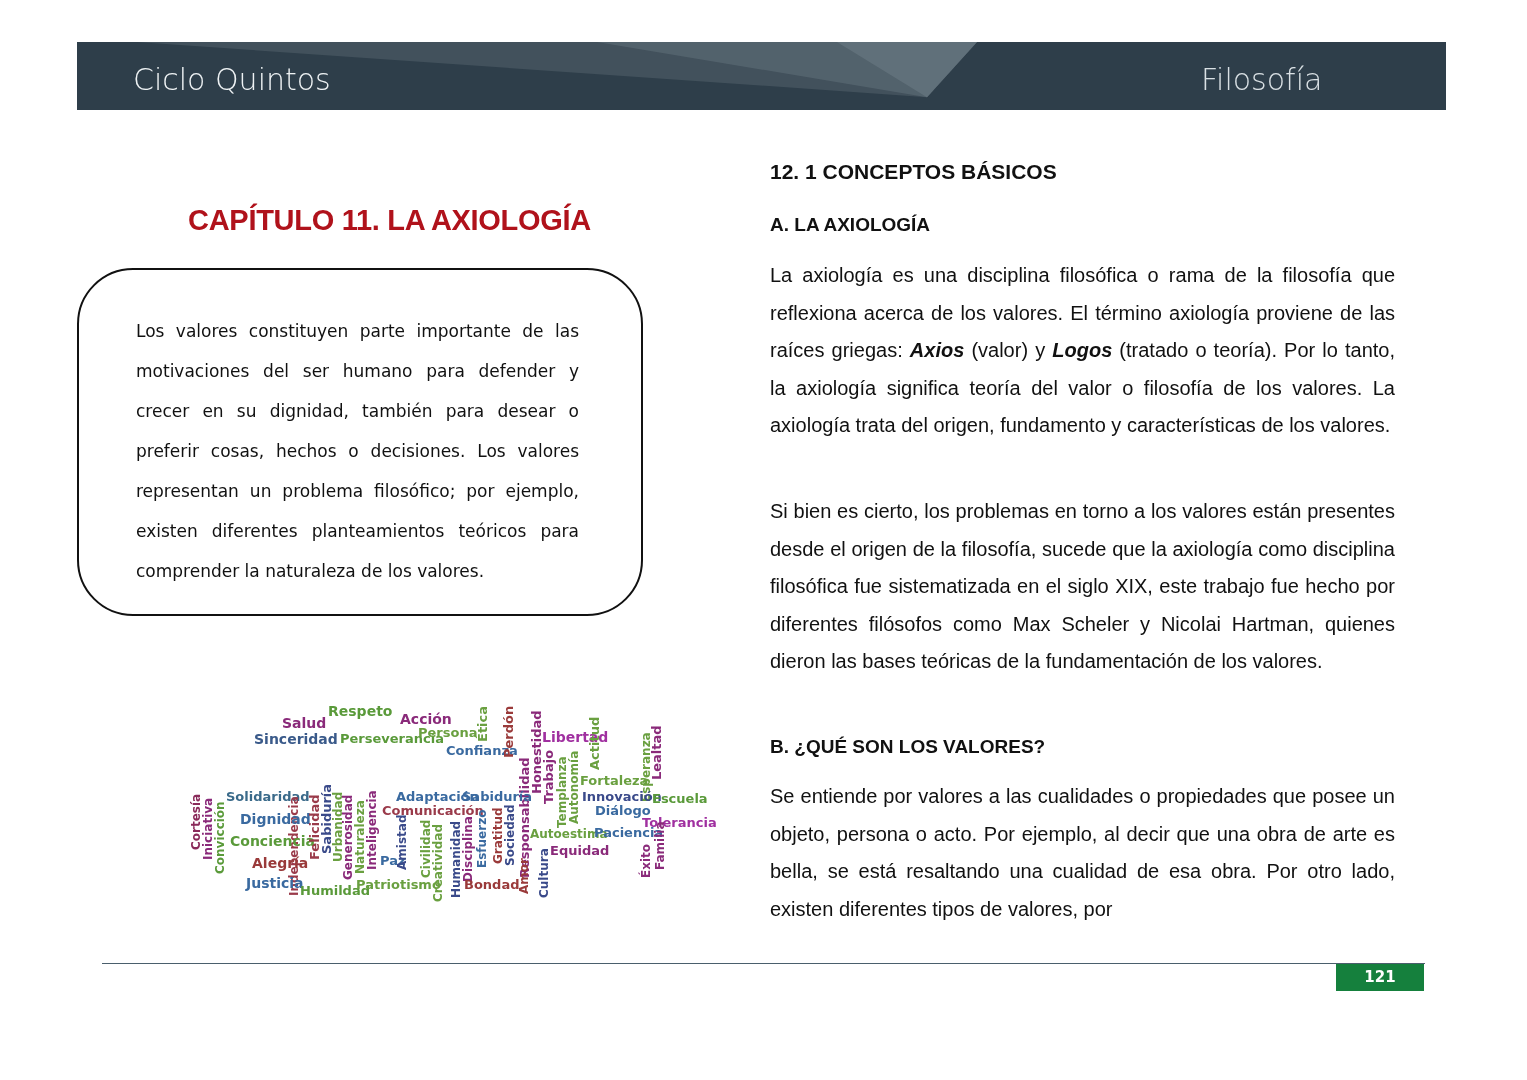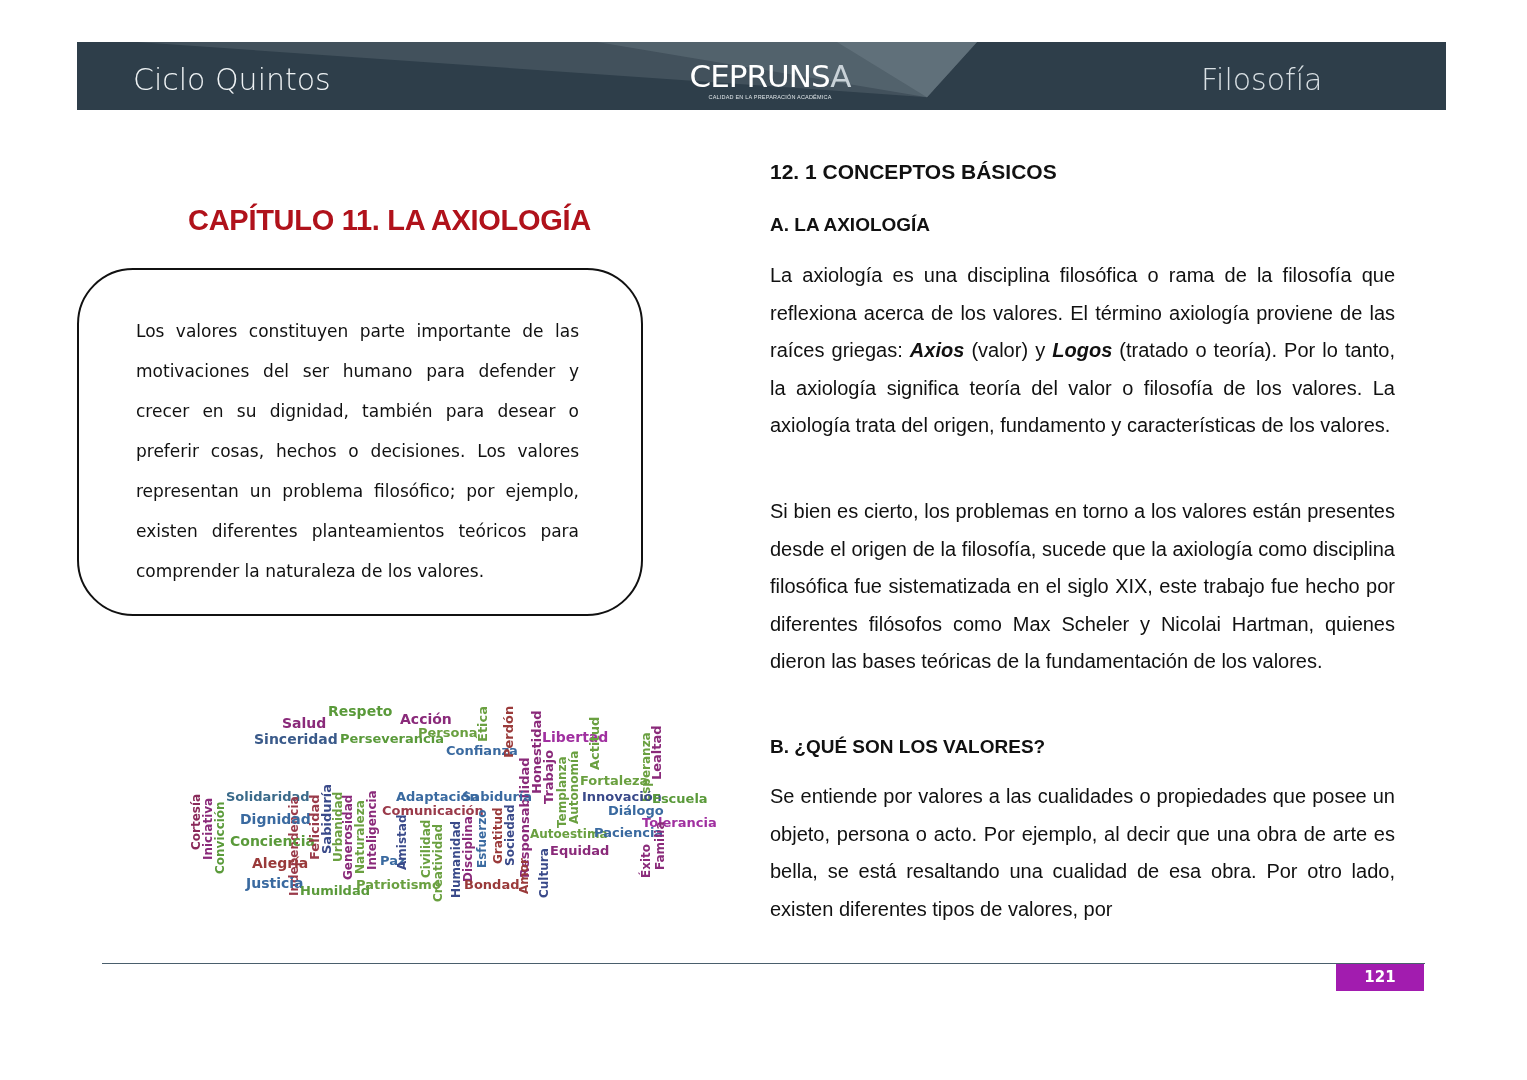--- a/index.html
+++ b/index.html
@@ -25,36 +25,32 @@
   .h1 { position: absolute; left: 770px; top: 160px; font-weight: bold; font-size: 21px; color: #111; }
   .h2 { position: absolute; left: 770px; top: 214px; font-weight: bold; font-size: 19px; color: #111; }
   .h3 { position: absolute; left: 770px; top: 736px; font-weight: bold; font-size: 19px; color: #111; }
   .para { position: absolute; left: 770px; width: 625px; font-size: 20px; line-height: 37.5px; text-align: justify; color: #111; margin: 0; }
   .p1 { top: 257px; }
   .p2 { top: 493px; }
   .p3 { top: 778px; }
   .para b i, .para i b { font-weight: bold; font-style: italic; }
 
   .footer-line { position: absolute; left: 102px; top: 963px; width: 1323px; height: 1px; background: #4a5f6c; }
-  .page-num { position: absolute; left: 1336px; top: 964px; width: 88px; height: 27px; background: #a21caf; color: #ffffff; font-family: "DejaVu Sans", sans-serif; font-weight: bold; font-size: 15px; text-align: center; line-height: 27px; }
+  .page-num { position: absolute; left: 1336px; top: 964px; width: 88px; height: 27px; background: #15803d; color: #ffffff; font-family: "DejaVu Sans", sans-serif; font-weight: bold; font-size: 15px; text-align: center; line-height: 27px; }
 </style>
 </head>
 <body>
 
 <div class="header">
   <svg class="shard1" viewBox="0 0 1369 74" preserveAspectRatio="none">
     <polygon points="60,0 900,0 850,60" fill="#45555f" opacity="0.85"></polygon>
     <polygon points="520,0 900,0 850,60" fill="#5a6a74" opacity="0.7"></polygon>
     <polygon points="760,0 900,0 850,60" fill="#6b7a83" opacity="0.6"></polygon>
   </svg>
   <div class="left-title">Ciclo Quintos</div>
-  <div class="logo">
-    <div class="name"><span>CEPRUNS</span><span class="last">A</span></div>
-    <div class="tag">CALIDAD EN LA PREPARACIÓN ACADÉMICA</div>
-  </div>
   <div class="right-title">Filosofía</div>
 </div>
 
 <div class="chapter-title">CAPÍTULO 11. LA AXIOLOGÍA</div>
 
 <div class="intro-box"></div>
 <div class="intro-text">Los valores constituyen parte importante de las motivaciones del ser humano para defender y crecer en su dignidad, también para desear o preferir cosas, hechos o decisiones. Los valores representan un problema filosófico; por ejemplo, existen diferentes planteamientos teóricos para comprender la naturaleza de los valores.</div>
 
 <div class="wordcloud">
 
@@ -106,21 +102,21 @@
   <span class="wc v" style="left:312px; top:184px; font-size:12px; color:#8a2a7a;">Disciplina</span>
   <span class="wc v" style="left:326px; top:170px; font-size:12px; color:#3a6aa0;">Esfuerzo</span>
   <span class="wc" style="left:314px; top:180px; font-size:13px; color:#9a3a3a;">Bondad</span>
   <span class="wc v" style="left:342px; top:166px; font-size:12px; color:#9a3a3a;">Gratitud</span>
   <span class="wc v" style="left:354px; top:168px; font-size:12px; color:#3a4a8a;">Sociedad</span>
   <span class="wc v" style="left:368px; top:196px; font-size:12px; color:#9a3a3a;">Amor</span>
   <span class="wc v" style="left:388px; top:200px; font-size:12px; color:#3a4a8a;">Cultura</span>
   <span class="wc" style="left:380px; top:130px; font-size:12px; color:#6aa040;">Autoestima</span>
   <span class="wc" style="left:400px; top:146px; font-size:13px; color:#8a2a7a;">Equidad</span>
   <span class="wc" style="left:432px; top:92px; font-size:13px; color:#3a4a8a;text-align:center;">Innovación</span>
-  <span class="wc" style="left:458px; top:106px; font-size:13px; color:#3a6aa0;">Diálogo</span>
+  <span class="wc" style="left:445px; top:106px; font-size:13px; color:#3a6aa0;">Diálogo</span>
   <span class="wc" style="left:444px; top:128px; font-size:13px; color:#3a6aa0;">Paciencia</span>
   <span class="wc" style="left:502px; top:94px; font-size:13px; color:#5a9a3a;">Escuela</span>
   <span class="wc" style="left:492px; top:118px; font-size:13px; color:#a030a0;">Tolerancia</span>
   <span class="wc v" style="left:490px; top:180px; font-size:12px; color:#8a2a7a;">Éxito</span>
   <span class="wc v" style="left:504px; top:172px; font-size:12px; color:#8a2a7a;">Familia</span>
 </div>
 
 <div class="h1">12. 1 CONCEPTOS BÁSICOS</div>
 <div class="h2">A. LA AXIOLOGÍA</div>
 <p class="para p1"><span>La axiología es una disciplina filosófica o rama de la filosofía que reflexiona acerca de los valores. El término axiología proviene de las raíces griegas: </span><b><i>Axios</i></b><span> (valor) y </span><b><i>Logos</i></b><span> (tratado o teoría). Por lo tanto, la axiología significa teoría del valor o filosofía de los valores. La axiología trata del origen, fundamento y características de los valores.</span></p>

